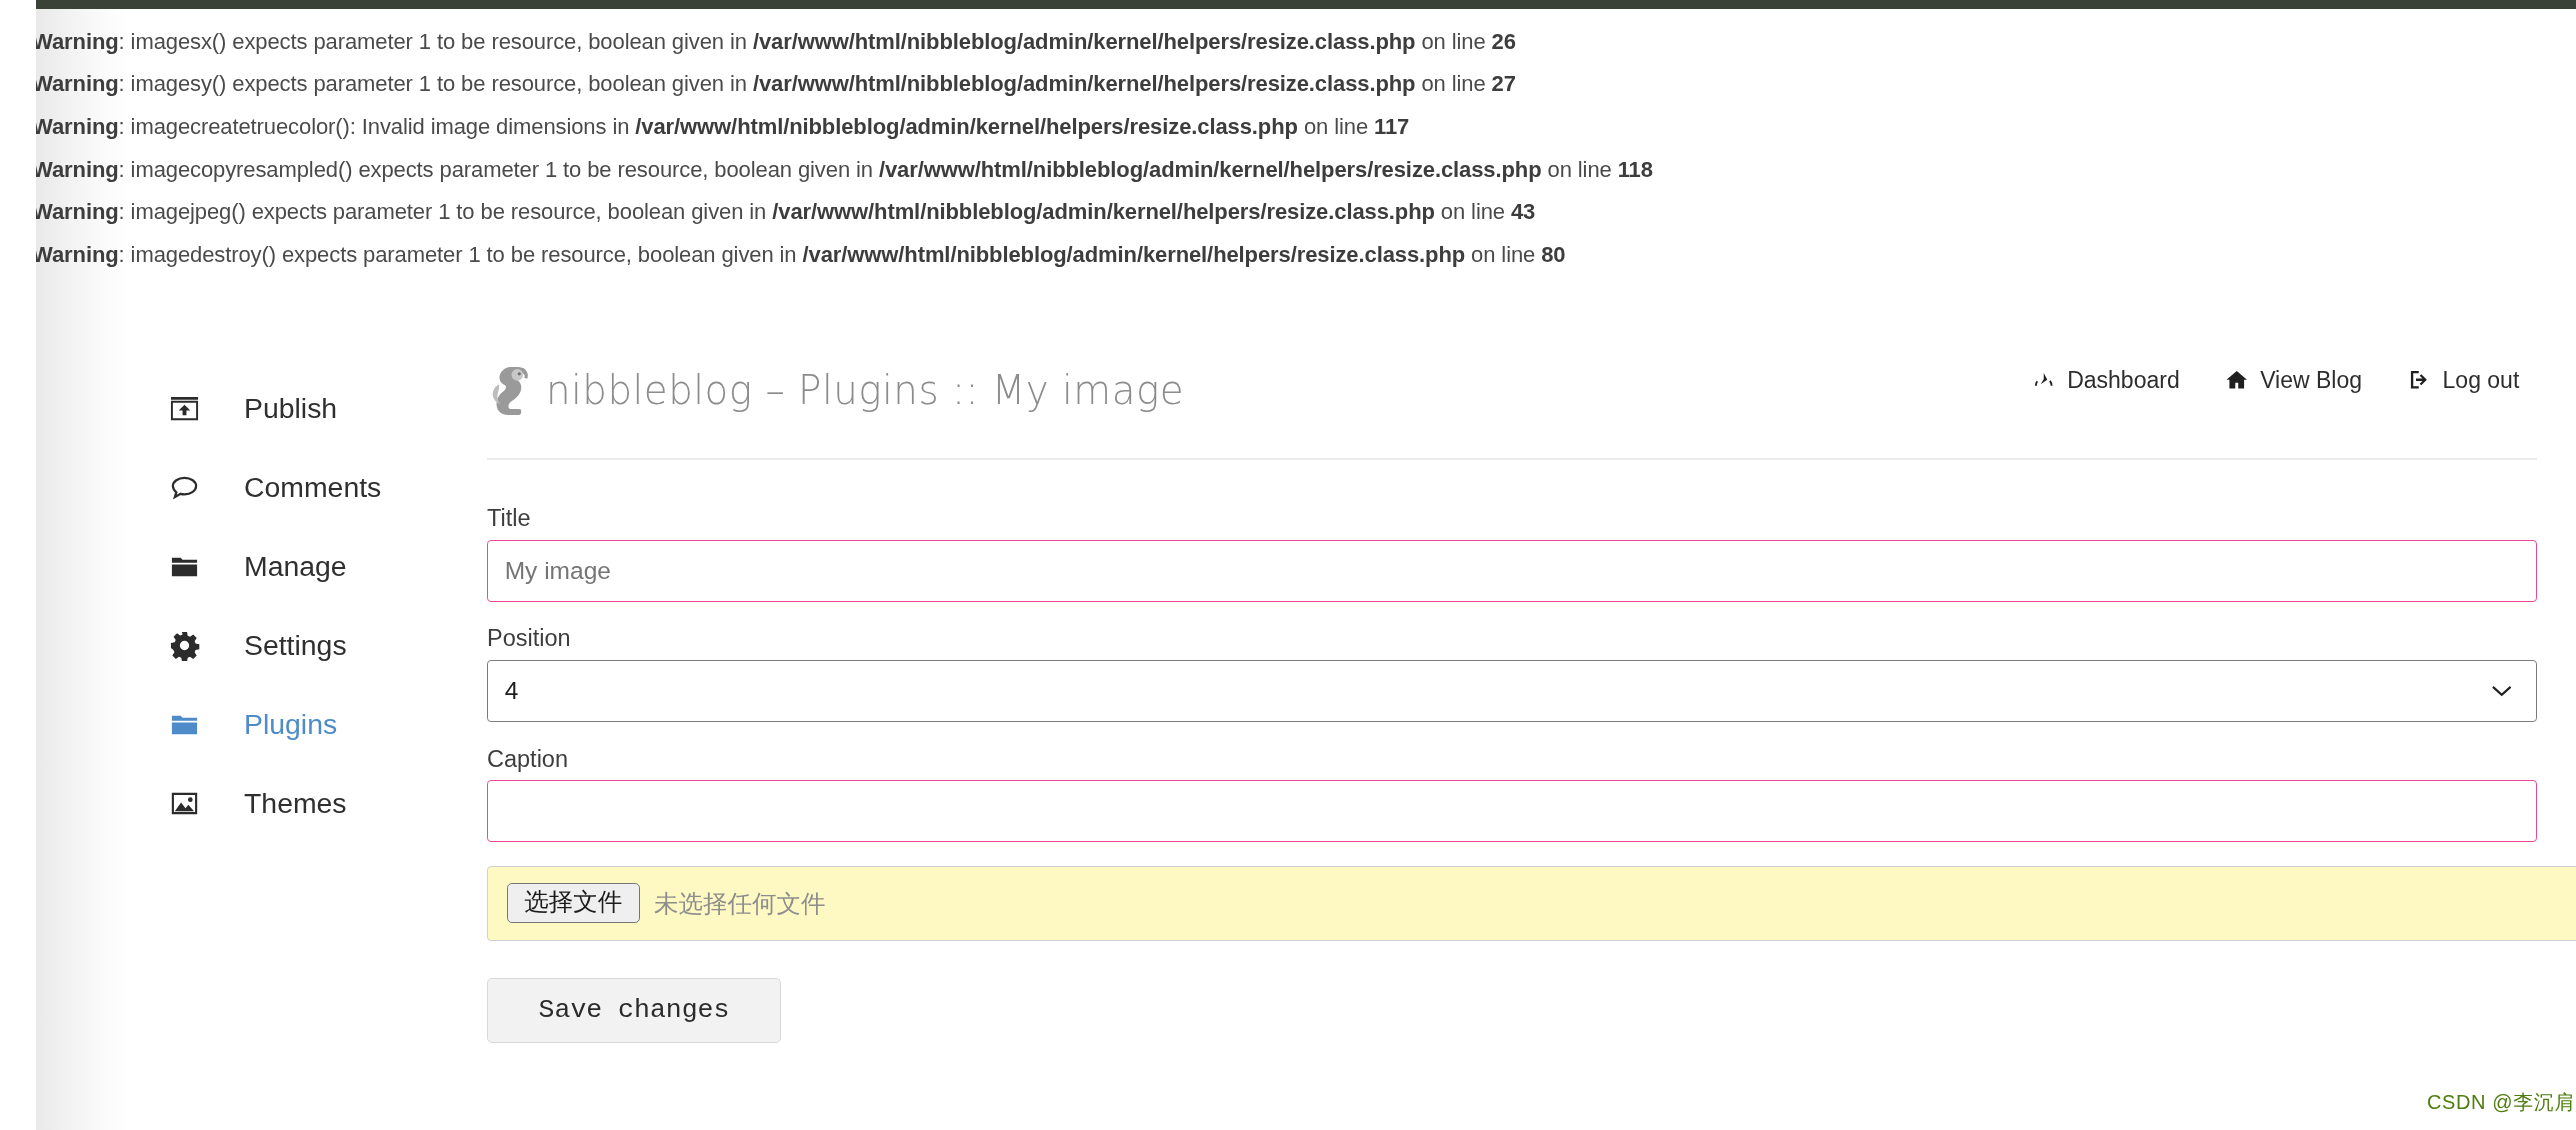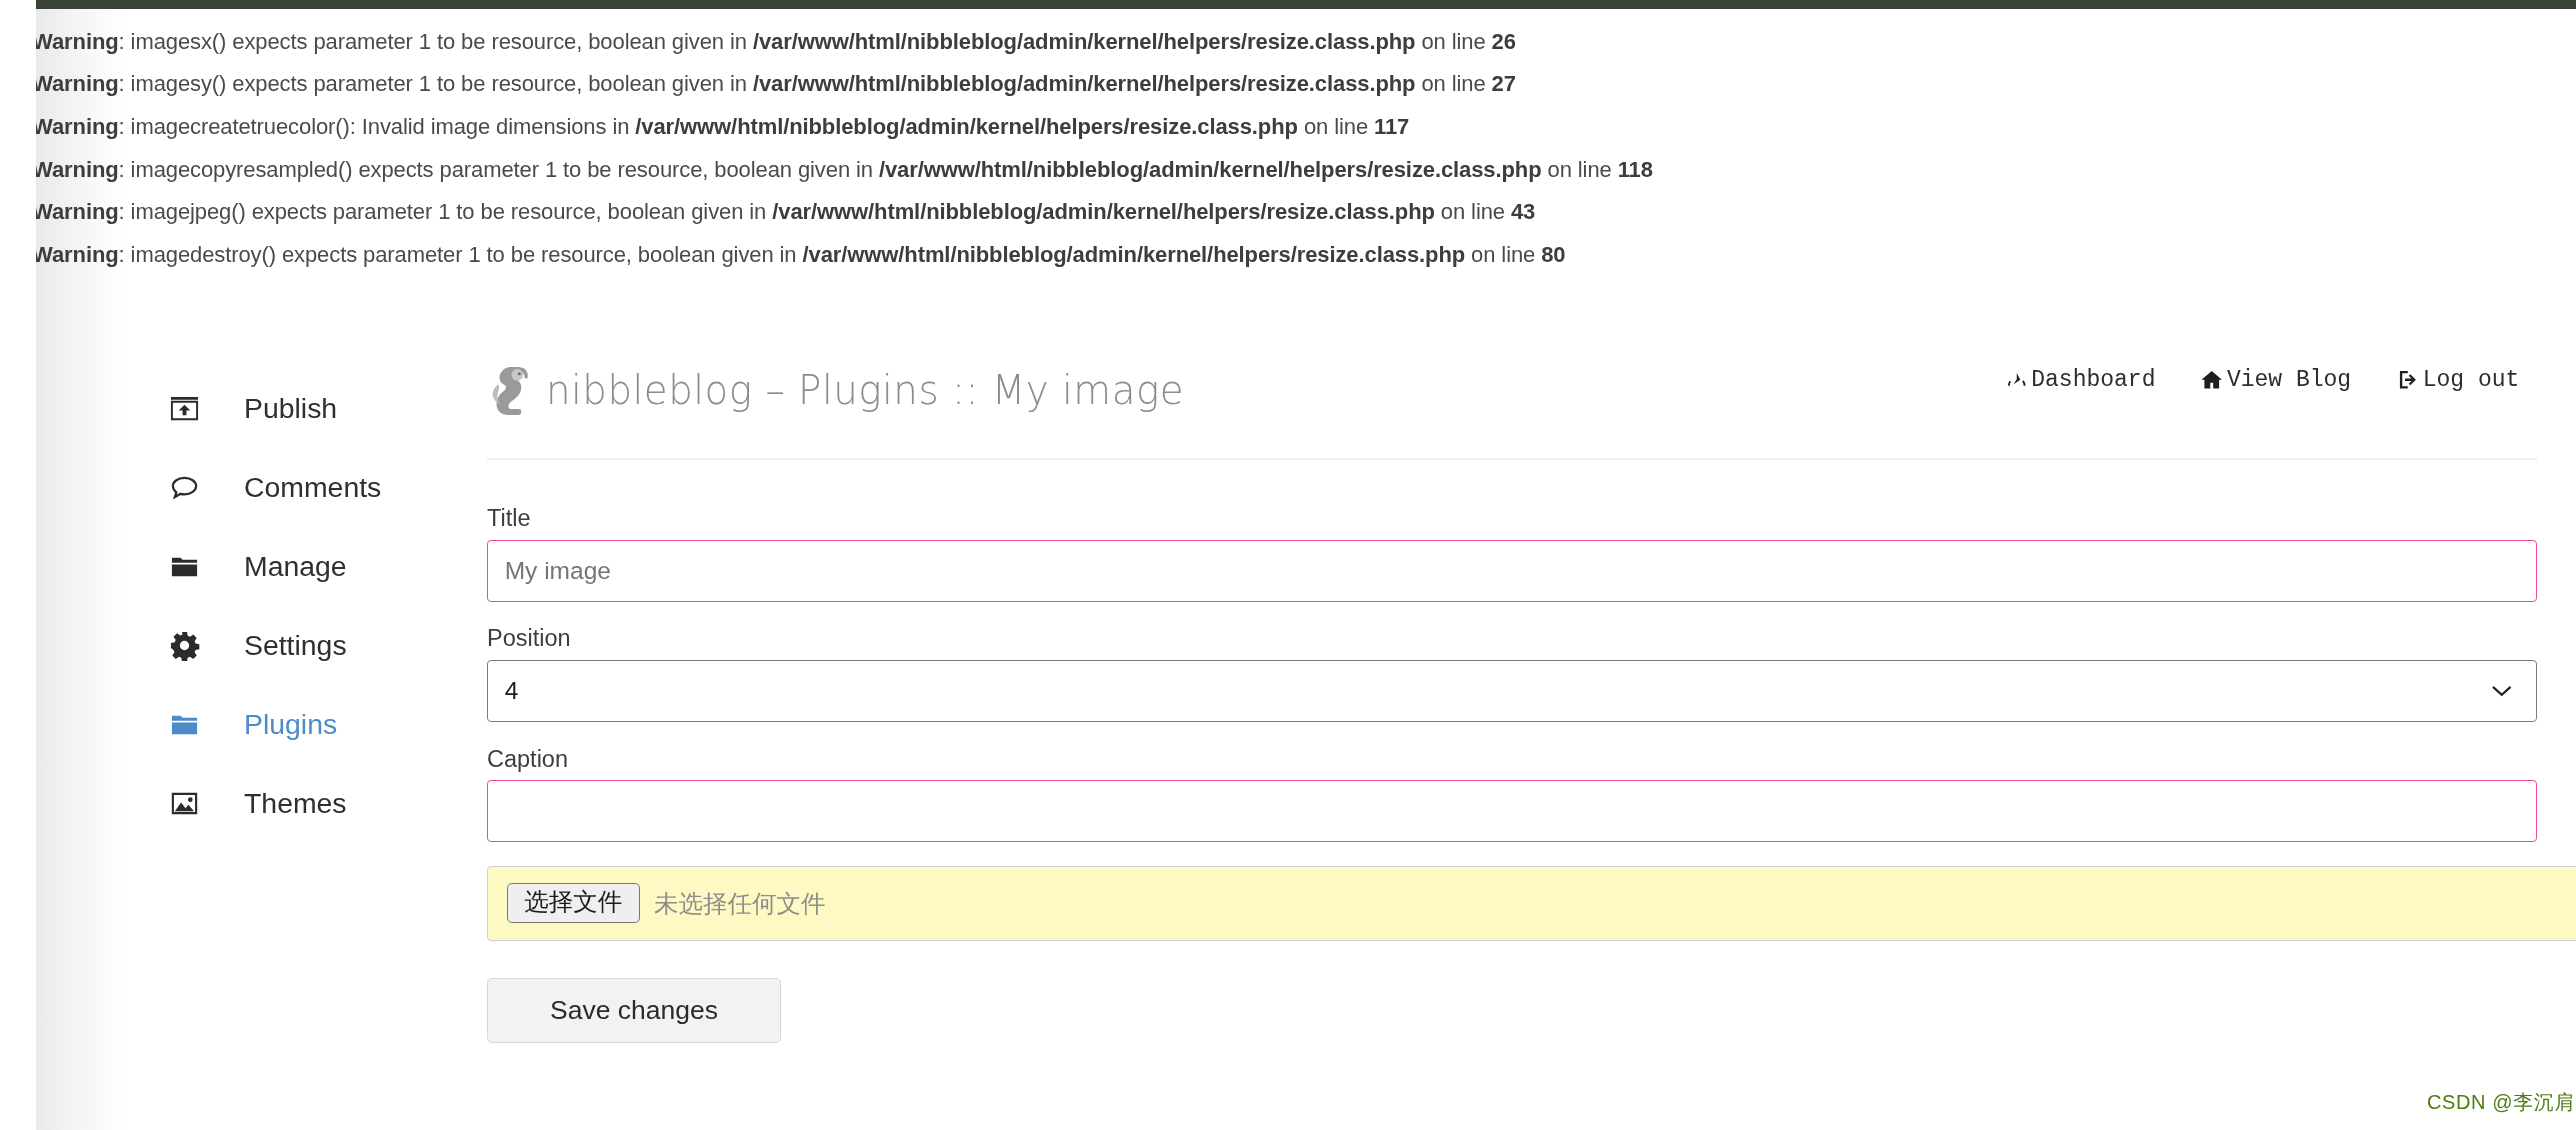--- a/index.html
+++ b/index.html
@@ -80,27 +80,26 @@
     transform-origin: left center;
   }
   .nav {
     position: absolute;
     right: 17.7px; top: 13.7px;
     display: flex; align-items: center;
     gap: 45px;
   }
   .nav-item {
     display: flex; align-items: center;
-    gap: 3px;
+    gap: 12px;
     font-size: 23px;
     color: #2d2d2d;
     text-decoration: none;
     white-space: nowrap;
     cursor: pointer;
-    font-family: Liberation Mono, monospace;
   }
   .nav-icon { display: inline-flex; width: 23.5px; height: 23.5px; align-items: center; justify-content: center; }
   .nav-icon svg { display: block; }
   .hr {
     position: absolute;
     top: 105px; left: 451px;
     width: 2050px; height: 2px;
     background: #eceded;
   }
 
@@ -191,21 +190,21 @@
     font-family: "DejaVu Sans", sans-serif;
   }
   .save-btn {
     margin-top: 37px;
     width: 294px; height: 65px;
     border: 1px solid #d8d8d8;
     border-radius: 4.9px;
     background: #f2f2f2;
     font-size: 26.5px;
     color: #2b2b2b;
-    font-family: Liberation Sans, sans-serif;
+    font-family: Liberation Mono, monospace;
     cursor: pointer;
   }
 
   
   .watermark {
     position: absolute;
     right: 37px; bottom: 13.7px;
     font-size: 20px;
     color: #4d7c0f;
     letter-spacing: 0.6px;

